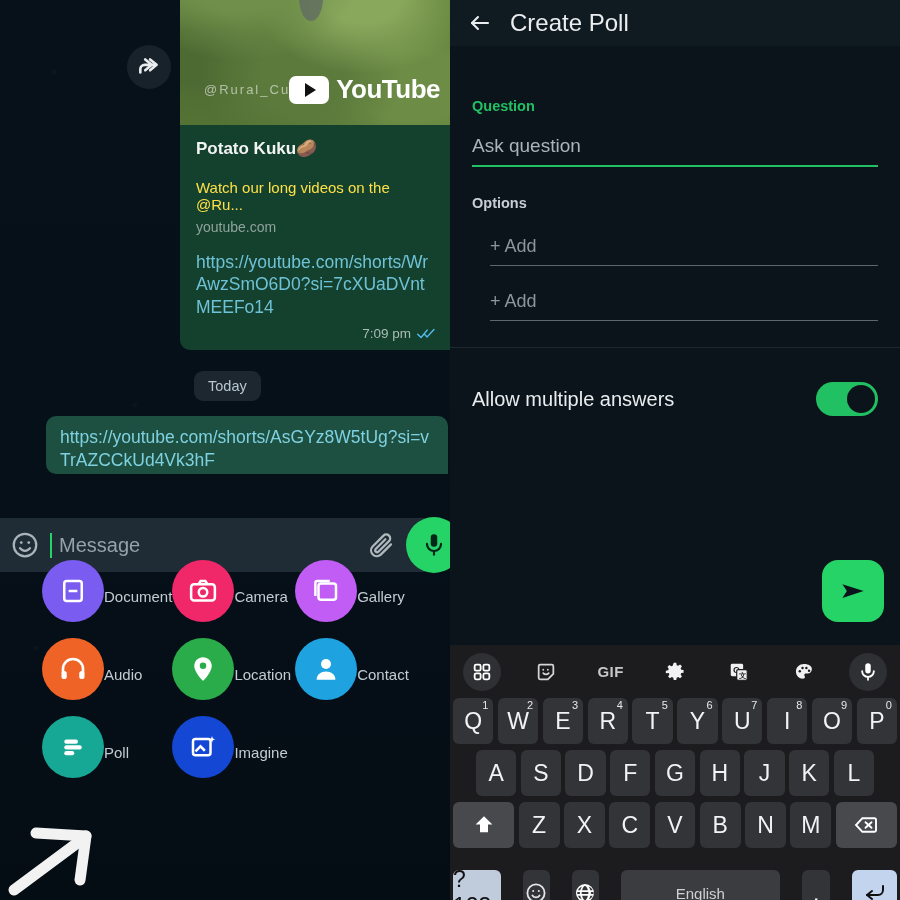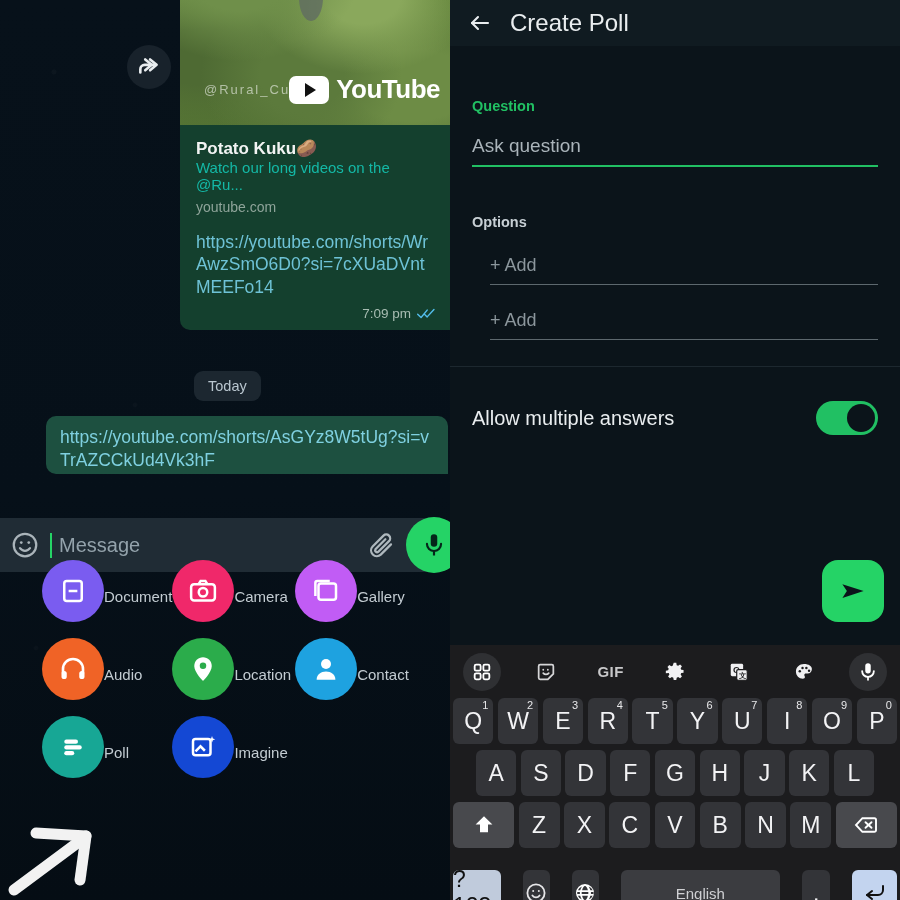--- a/index.html
+++ b/index.html
@@ -69,21 +69,21 @@
   }
   .yt-play {
     width:40px; height:28px; background:#fff; border-radius:7px;
     display:flex; align-items:center; justify-content:center;
   }
   .yt-play i { width:0;height:0;border-left:11px solid #111;border-top:7px solid transparent;border-bottom:7px solid transparent;display:block;margin-left:3px;}
   .yt-word { color:#fff; font-size:26px; font-weight:bold; letter-spacing:-.5px; font-family:"Liberation Sans",sans-serif;}
 
   #preview-meta { padding:13px 16px 16px 16px; }
   #preview-title { color:#f2f4f3; font-size:17px; font-weight:bold; }
-  #preview-desc  { color:#14b8a6; font-size:15px; margin-top:0; }
+  #preview-desc  { color:#fde047; font-size:15px; margin-top:20px; }
   #preview-domain{ color:#8fa49a; font-size:14px; margin-top:6px; }
 
   #preview-link {
     padding:0 16px 4px 16px; color:#6ec2d6; font-size:17.5px; line-height:1.28;
     word-break:break-all;
   }
   .bubble-meta {
     display:flex; align-items:center; justify-content:flex-end; gap:6px;
     padding:4px 14px 9px 0; color:#a8bcb2; font-size:13.5px;
   }
@@ -150,21 +150,21 @@
   #poll-header svg { width:24px;height:24px; }
   #poll-title { color:#e9edef; font-size:24px; }
 
   #poll-body { padding:0 22px; }
   .field-label { font-size:14.5px; font-weight:bold; margin-top:0; }
   #question-label { color:#21c063; padding-top:52px; }
   #question-field {
     margin-top:21px; padding-bottom:8px; border-bottom:2px solid #21c063;
   }
   #question-input { color:#aab4ba; font-size:19px; }
-  #options-label { color:#c7cfd4; margin-top:47px; }
+  #options-label { color:#c7cfd4; margin-top:28px; }
   .opt-row { margin-left:18px; margin-top:25px; padding-bottom:8px; border-bottom:1px solid #5d686e; }
   .opt-row span { color:#8c979d; font-size:18px; }
   #opt-divider { margin-top:26px; height:1px; background:#1d282f; margin-left:-22px; margin-right:-22px; }
 
   #multi-row {
     display:flex; align-items:center; justify-content:space-between;
     padding:0 22px; margin-top:34px;
   }
   #multi-label { color:#e9edef; font-size:20px; }
   #multi-toggle {

